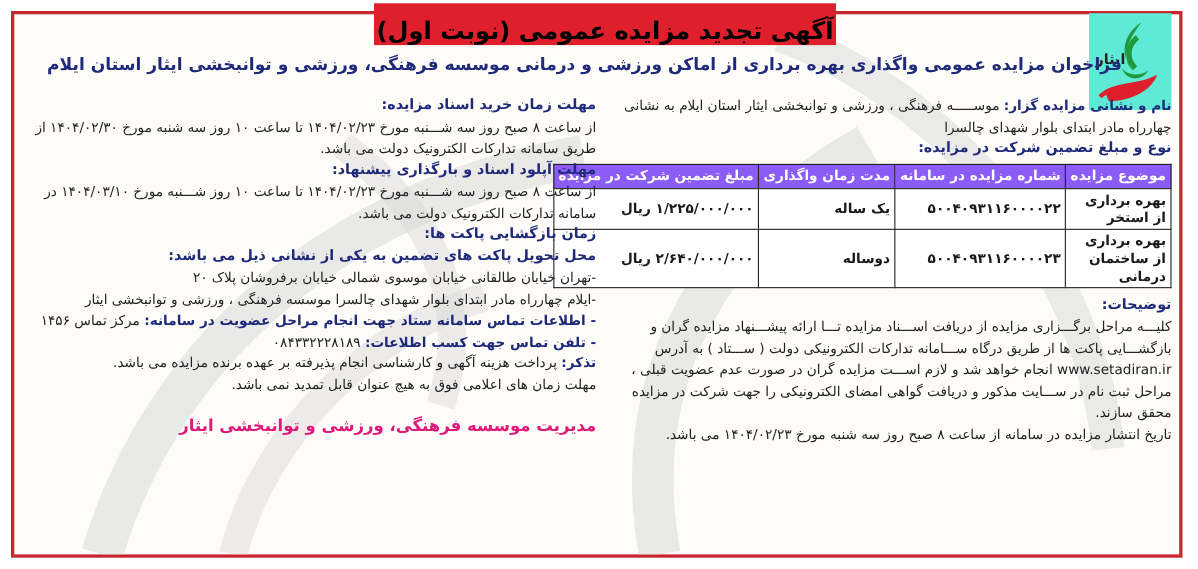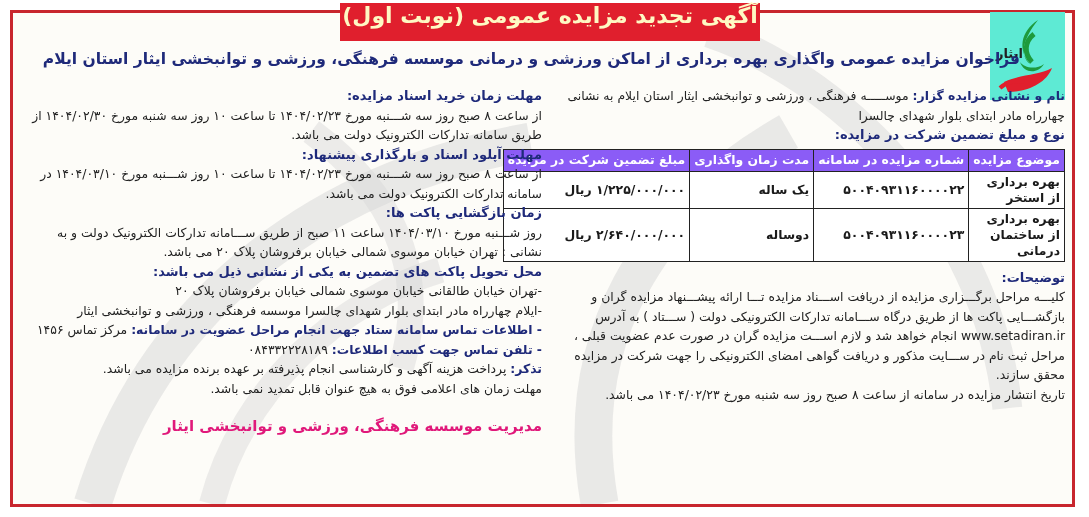--- a/index.html
+++ b/index.html
@@ -7,22 +7,22 @@
     body { position: relative; font-family: "DejaVu Sans", sans-serif; color: #1a1a1a; }
     .frame {
       position: absolute; left: 10px; top: 10px; width: 1065px; height: 497px;
       border: 3px solid #c8262e; background: #fdfcf8;
     }
     .watermark {
       position: absolute; left: 0; top: 0; width: 100%; height: 100%; pointer-events: none; overflow: hidden;
     }
     .banner {
       position: absolute; left: 340px; top: 3px; width: 420px; height: 38px;
-      background: #e01f2d; color: #fef9c3; font-weight: bold; font-size: 22px;
-      display: flex; align-items: flex-start; justify-content: center; direction: rtl;
+      background: #e01f2d; color: #000000; font-weight: bold; font-size: 22px;
+      display: flex; align-items: flex-end; justify-content: center; direction: rtl;
       z-index: 3;
     }
     .logo {
       position: absolute; left: 990px; top: 12px; width: 75px; height: 88px; z-index: 3;
       background: #5eead4;
     }
     .subtitle {
       position: absolute; left: 60px; top: 50px; width: 960px; height: 26px;
       direction: rtl; text-align: left; font-weight: bold; color: #1f2a7a; font-size: 15.5px;
       white-space: nowrap; z-index: 3;
@@ -112,21 +112,20 @@
   <div class="p">کلیـــه مراحل برگـــزاری مزایده از دریافت اســـناد مزایده تـــا ارائه پیشـــنهاد مزایده گران و بازگشـــایی پاکت ها از طریق درگاه ســـامانه تدارکات الکترونیکی دولت ( ســـتاد ) به آدرس www.setadiran.ir انجام خواهد شد و لازم اســـت مزایده گران در صورت عدم عضویت قبلی ، مراحل ثبت نام در ســـایت مذکور و دریافت گواهی امضای الکترونیکی را جهت شرکت در مزایده محقق سازند.</div>
   <div class="p">تاریخ انتشار مزایده در سامانه از ساعت ۸ صبح روز سه شنبه مورخ ۱۴۰۴/۰۲/۲۳ می باشد.</div>
 </div>
 
 <div class="col col-left">
   <div class="h">مهلت زمان خرید اسناد مزایده:</div>
   <div class="p">از ساعت ۸ صبح روز سه شـــنبه مورخ ۱۴۰۴/۰۲/۲۳ تا ساعت ۱۰ روز سه شنبه مورخ ۱۴۰۴/۰۲/۳۰ از طریق سامانه تدارکات الکترونیک دولت می باشد.</div>
   <div class="h">مهلت آپلود اسناد و بارگذاری پیشنهاد:</div>
   <div class="p">از ساعت ۸ صبح روز سه شـــنبه مورخ ۱۴۰۴/۰۲/۲۳ تا ساعت ۱۰ روز شـــنبه مورخ ۱۴۰۴/۰۳/۱۰ در سامانه تدارکات الکترونیک دولت می باشد.</div>
   <div class="h">زمان بازگشایی پاکت ها:</div>
-  <div class="p">روز شـــنبه مورخ ۱۴۰۴/۰۳/۱۰ ساعت ۱۱ صبح از طریق ســـامانه تدارکات الکترونیک دولت و به نشانی : تهران خیابان موسوی شمالی خیابان برفروشان پلاک ۲۰ می باشد.</div>
   <div class="h">محل تحویل پاکت های تضمین به یکی از نشانی ذیل می باشد:</div>
   <div class="p">-تهران خیابان طالقانی خیابان موسوی شمالی خیابان برفروشان پلاک ۲۰</div>
   <div class="p">-ایلام چهارراه مادر ابتدای بلوار شهدای چالسرا موسسه فرهنگی ، ورزشی و توانبخشی ایثار</div>
   <div>
     <span class="hb">- اطلاعات تماس سامانه ستاد جهت انجام مراحل عضویت در سامانه:</span><span class="p"> مرکز تماس ۱۴۵۶</span>
   </div>
   <div>
     <span class="hb">- تلفن تماس جهت کسب اطلاعات:</span><span class="p"> ۰۸۴۳۳۲۲۲۸۱۸۹</span>
   </div>
   <div>

